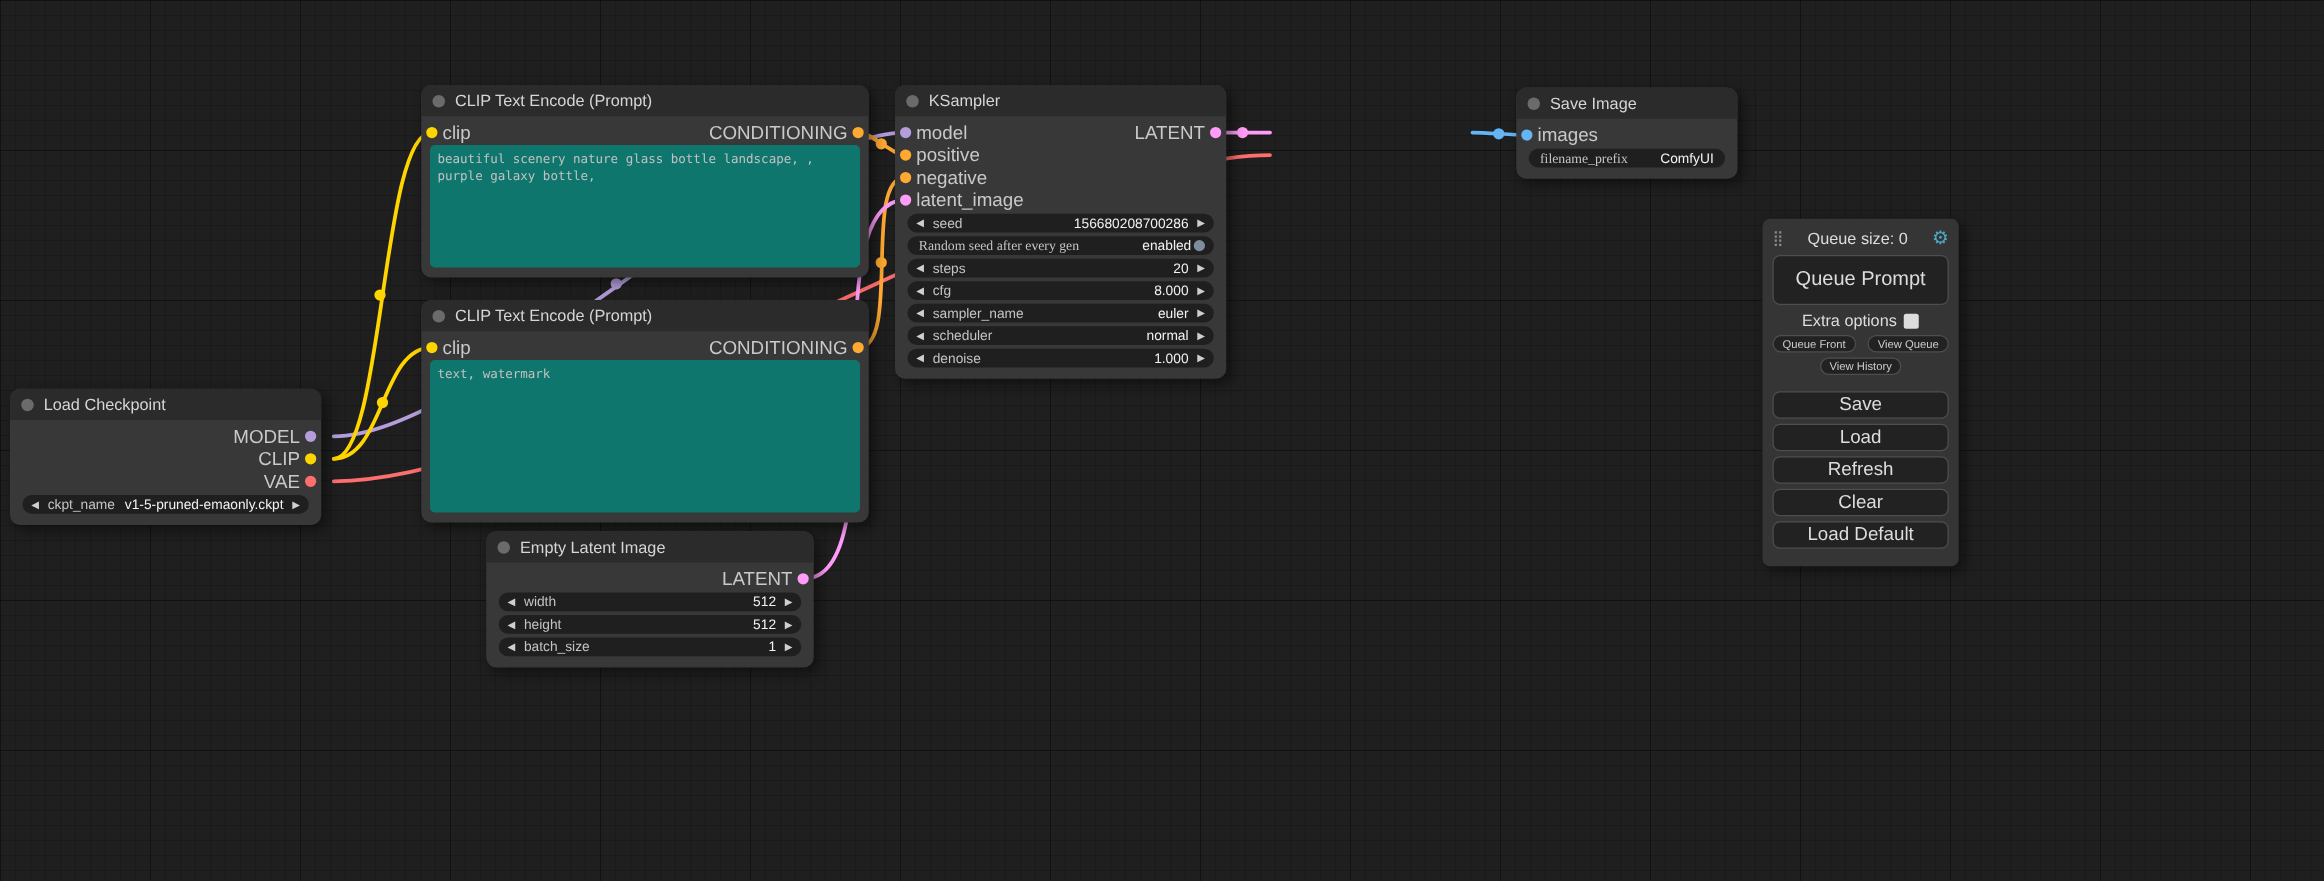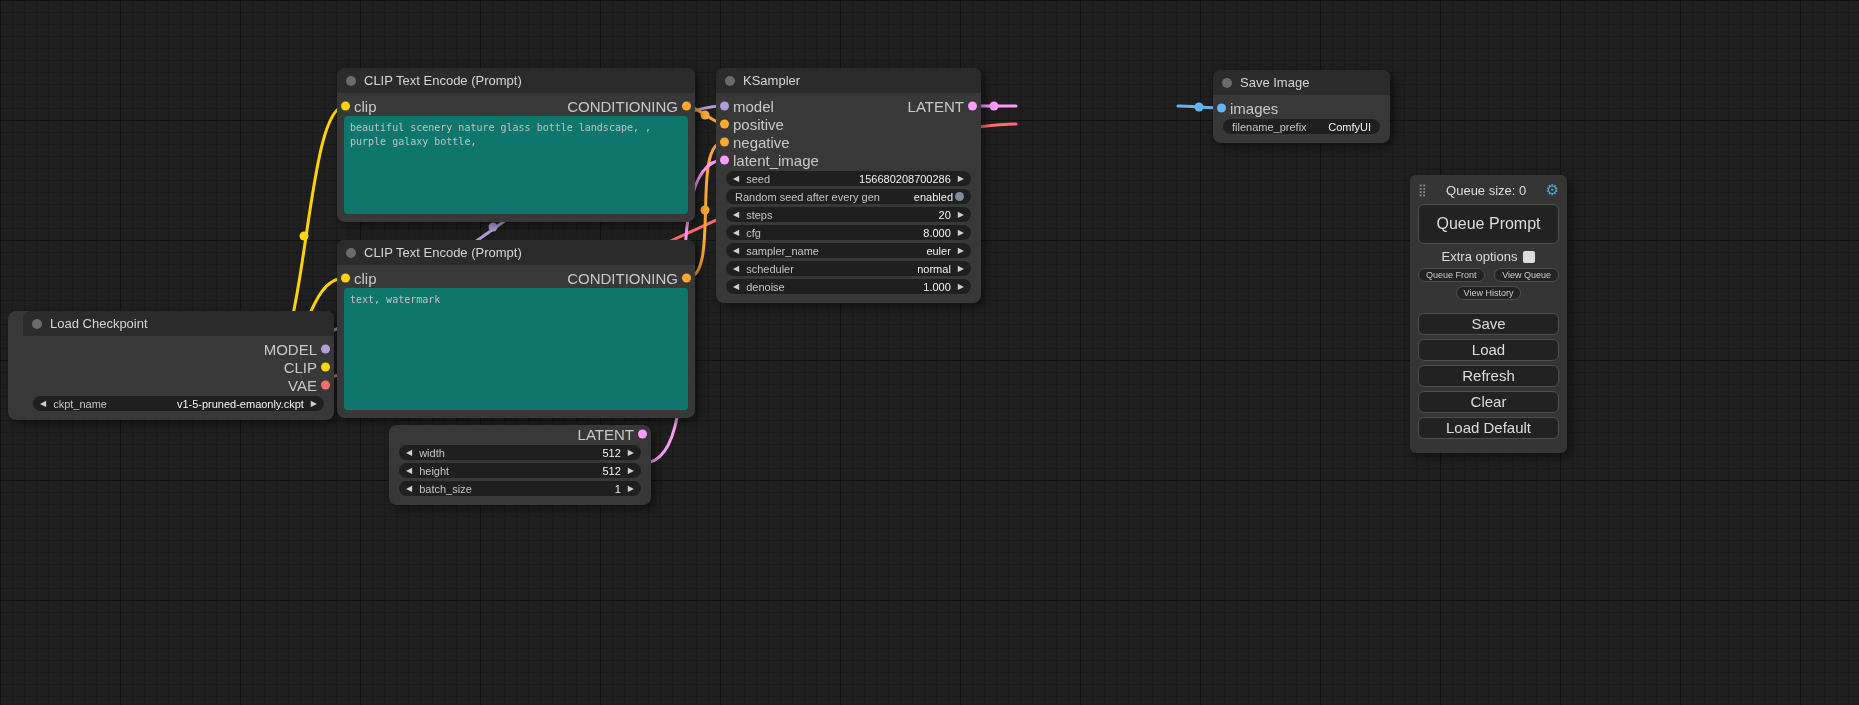--- a/index.html
+++ b/index.html
@@ -29,29 +29,29 @@
   .dot{position:absolute;width:9px;height:9px;border-radius:50%;top:50%;transform:translateY(-50%);}
   .dot.in{left:4px;} .dot.out{right:4px;}
   .c-model{background:#B39DDB;} .c-clip{background:#FFD500;} .c-vae{background:#FF6E6E;}
   .c-cond{background:#FFA931;} .c-latent{background:#FF9CF9;} .c-image{background:#64B5F6;}
 
   .widget{height:15px;margin:2px 10px 3px;background:#1f1f1f;border-radius:8px;
         display:flex;align-items:center;padding:0 7px;font-size:11px;color:#c4c4c4;}
   .widget .arrow{font-size:8px;color:#cfcfcf;flex:0 0 auto;line-height:1;}
   .widget .wlabel{margin-left:7px;white-space:nowrap;}
   .widget .wvalue{margin-left:auto;margin-right:7px;color:#f2f2f2;white-space:nowrap;}
-  .widget.no-arrows .wlabel{margin-left:2px;}
+  .widget.no-arrows .wlabel{margin-left:2px;font-family:Liberation Serif, serif;}
   .widget.no-arrows .wvalue{margin-right:2px;}
   .toggle-dot{width:9px;height:9px;border-radius:50%;background:#7F8C9B;flex:0 0 auto;}
 
   .prompt-box{position:absolute;left:7px;right:7px;top:48px;bottom:8px;background:#0f766e;
         border-radius:4px;padding:5px 6px;font-family:"DejaVu Sans Mono",monospace;
         font-size:10px;line-height:1.4;color:#c2c2c2;overflow:hidden;white-space:pre-wrap;}
 
-  #node-load-checkpoint{left:8px;top:311px;width:311px;padding-left:15px;}
+  #node-load-checkpoint{left:8px;top:311px;width:249px;}
   #node-clip-positive{left:337px;top:68px;width:358px;height:148px;}
   #node-clip-negative{left:337px;top:240px;width:358px;height:172px;}
   #node-empty-latent{left:389px;top:425px;width:262px;}
   #node-ksampler{left:716px;top:68px;width:265px;}
   #node-vae-decode{left:1008px;top:68px;width:178px;height:68px;}
   #node-save-image{left:1213px;top:70px;width:177px;}
 
   #queue-panel{position:absolute;left:1410px;top:175px;width:157px;z-index:3;
         background:#353535;border-radius:6px;box-shadow:4px 4px 10px rgba(0,0,0,.45);
         padding:5px 8px 10px;box-sizing:border-box;}
@@ -146,20 +146,24 @@
     <div class="slot-row">
       <span class="dot in c-clip"></span>
       <span class="slot-label in">clip</span>
       <span class="slot-label out">CONDITIONING</span>
       <span class="dot out c-cond"></span>
     </div>
     <div class="prompt-box">text, watermark</div>
   </div>
 
   <div class="node" id="node-empty-latent">
+    <div class="node-title">
+      <span class="title-dot"></span>
+      <span class="title-text">Empty Latent Image</span>
+    </div>
     <div class="slot-row">
       <span class="slot-label out">LATENT</span>
       <span class="dot out c-latent"></span>
     </div>
     <div class="widget">
       <span class="arrow">◀</span>
       <span class="wlabel">width</span>
       <span class="wvalue">512</span>
       <span class="arrow">▶</span>
     </div>

